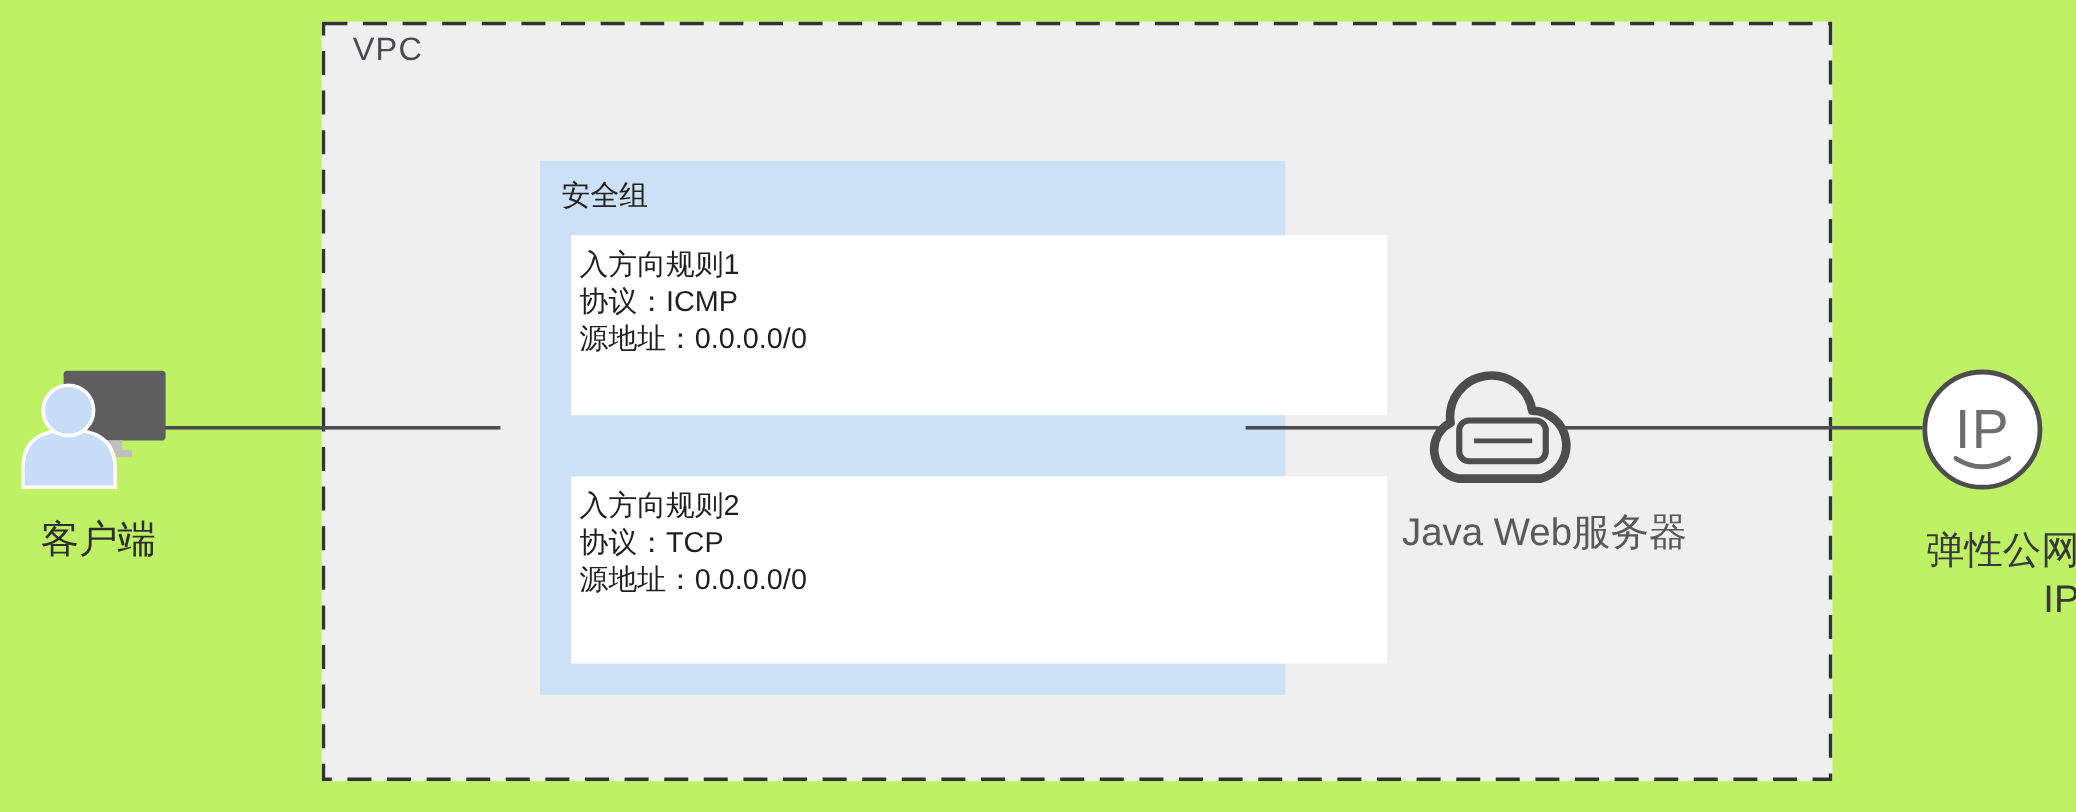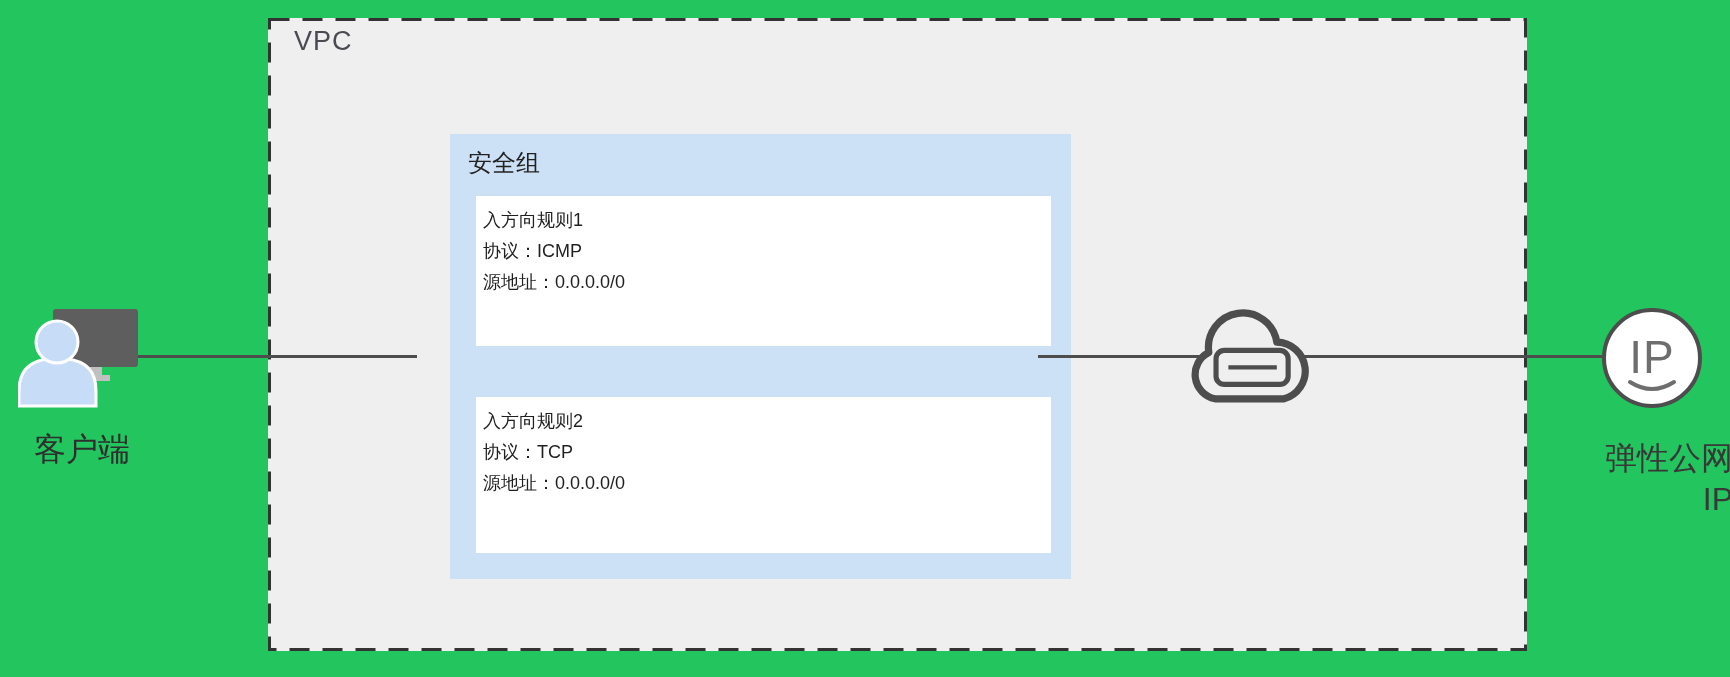--- a/index.html
+++ b/index.html
@@ -5,21 +5,21 @@
   * { margin: 0; padding: 0; box-sizing: border-box; }
   html, body { background: #ffffff; }
   body {
     font-family: "Liberation Sans", "DejaVu Sans", sans-serif;
     color: #1f1f1f;
   }
   .canvas {
     position: relative;
     width: 1730px;
     height: 677px;
-    background: #22c55e;
+    background: #bef264;
     overflow: hidden;
   }
   
   .vpc-box {
     position: absolute;
     left: 268px; top: 18px;
     width: 1259px; height: 633px;
     background: #efefef;
   }
   .vpc-border { position: absolute; left: 0; top: 0; }
@@ -40,24 +40,24 @@
   }
   .sg-label {
     position: absolute;
     left: 18px; top: 13px;
     font-size: 24px;
     color: #222222;
   }
   .rule-box {
     position: absolute;
     left: 26px;
-    width: 575px;
+    width: 680px;
     background: #ffffff;
     padding: 9px 0 0 7px;
-    font-size: 18px;
+    font-size: 24px;
     line-height: 31px;
     color: #1f1f1f;
   }
   .rule-box.rule-1 { top: 62px;  height: 150px; }
   .rule-box.rule-2 { top: 263px; height: 156px; }
   
   .line {
     position: absolute;
     top: 355px;
     height: 3px;
@@ -119,20 +119,21 @@
     <circle cx="39" cy="44" r="21" fill="#c7dcf6" stroke="#ffffff" stroke-width="3"></circle>
   </svg>
   <div class="node-label client-label">客户端</div>
 
   <svg class="node-icon cloud-icon" width="130" height="102" viewBox="0 0 126 99">
     <path d="M30 93 A24 24 0 0 1 24 48 A33 33 0 0 1 90 38 A28 28 0 0 1 97 93 Z" fill="#efefef" stroke="#4d4d4d" stroke-width="7" stroke-linejoin="round"></path>
     <rect x="31" y="46" width="70" height="33" rx="8" fill="#efefef" stroke="#4d4d4d" stroke-width="5"></rect>
     <line x1="43" y1="62.5" x2="90" y2="62.5" stroke="#4d4d4d" stroke-width="4"></line>
   </svg>
   <div class="node-label server-label">
+    <div>Java Web服务器</div>
   </div>
 
   <svg class="node-icon eip-icon" width="104" height="104" viewBox="0 0 104 104">
     <circle cx="52" cy="52" r="48" fill="#ffffff" stroke="#4d4d4d" stroke-width="4"></circle>
     <text x="52" y="67" text-anchor="middle" font-size="46" font-family="Liberation Sans, DejaVu Sans, sans-serif" fill="#6e6e6e" letter-spacing="1">IP</text>
     <path d="M30 76 Q52 90 74 76" fill="none" stroke="#6e6e6e" stroke-width="4" stroke-linecap="round"></path>
   </svg>
   <div class="node-label eip-label">弹性公网IP</div>
 
 </div>

